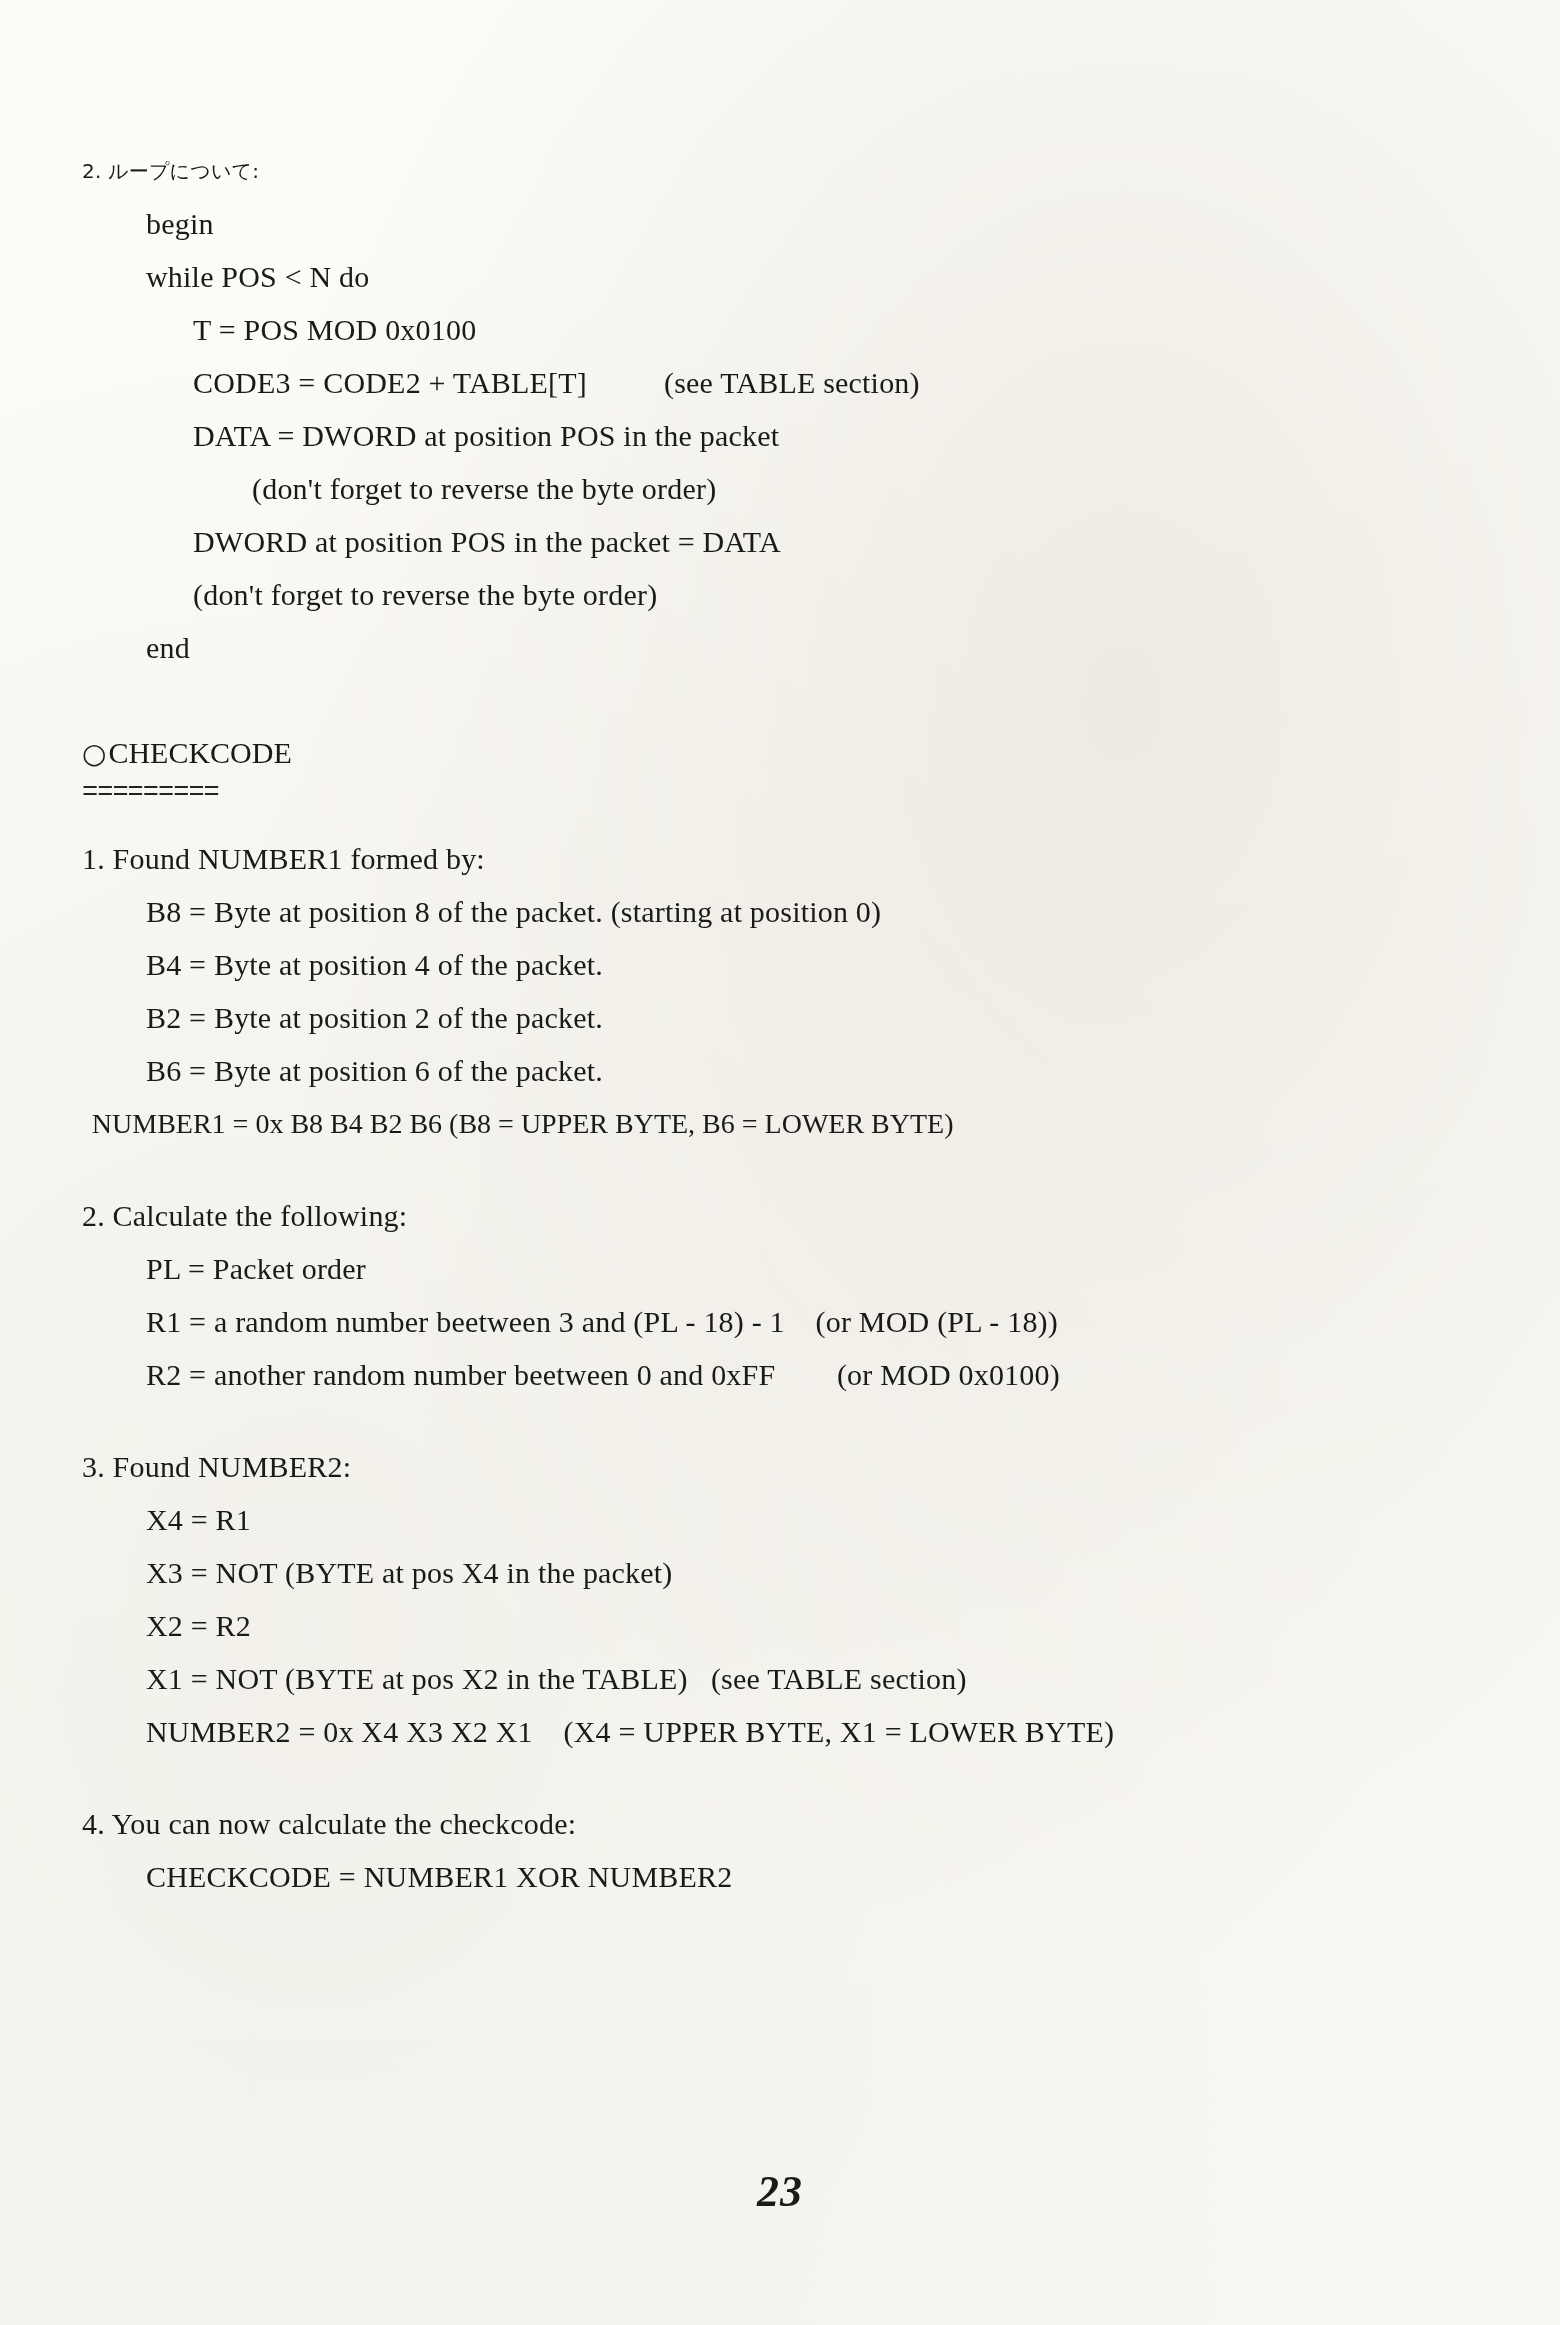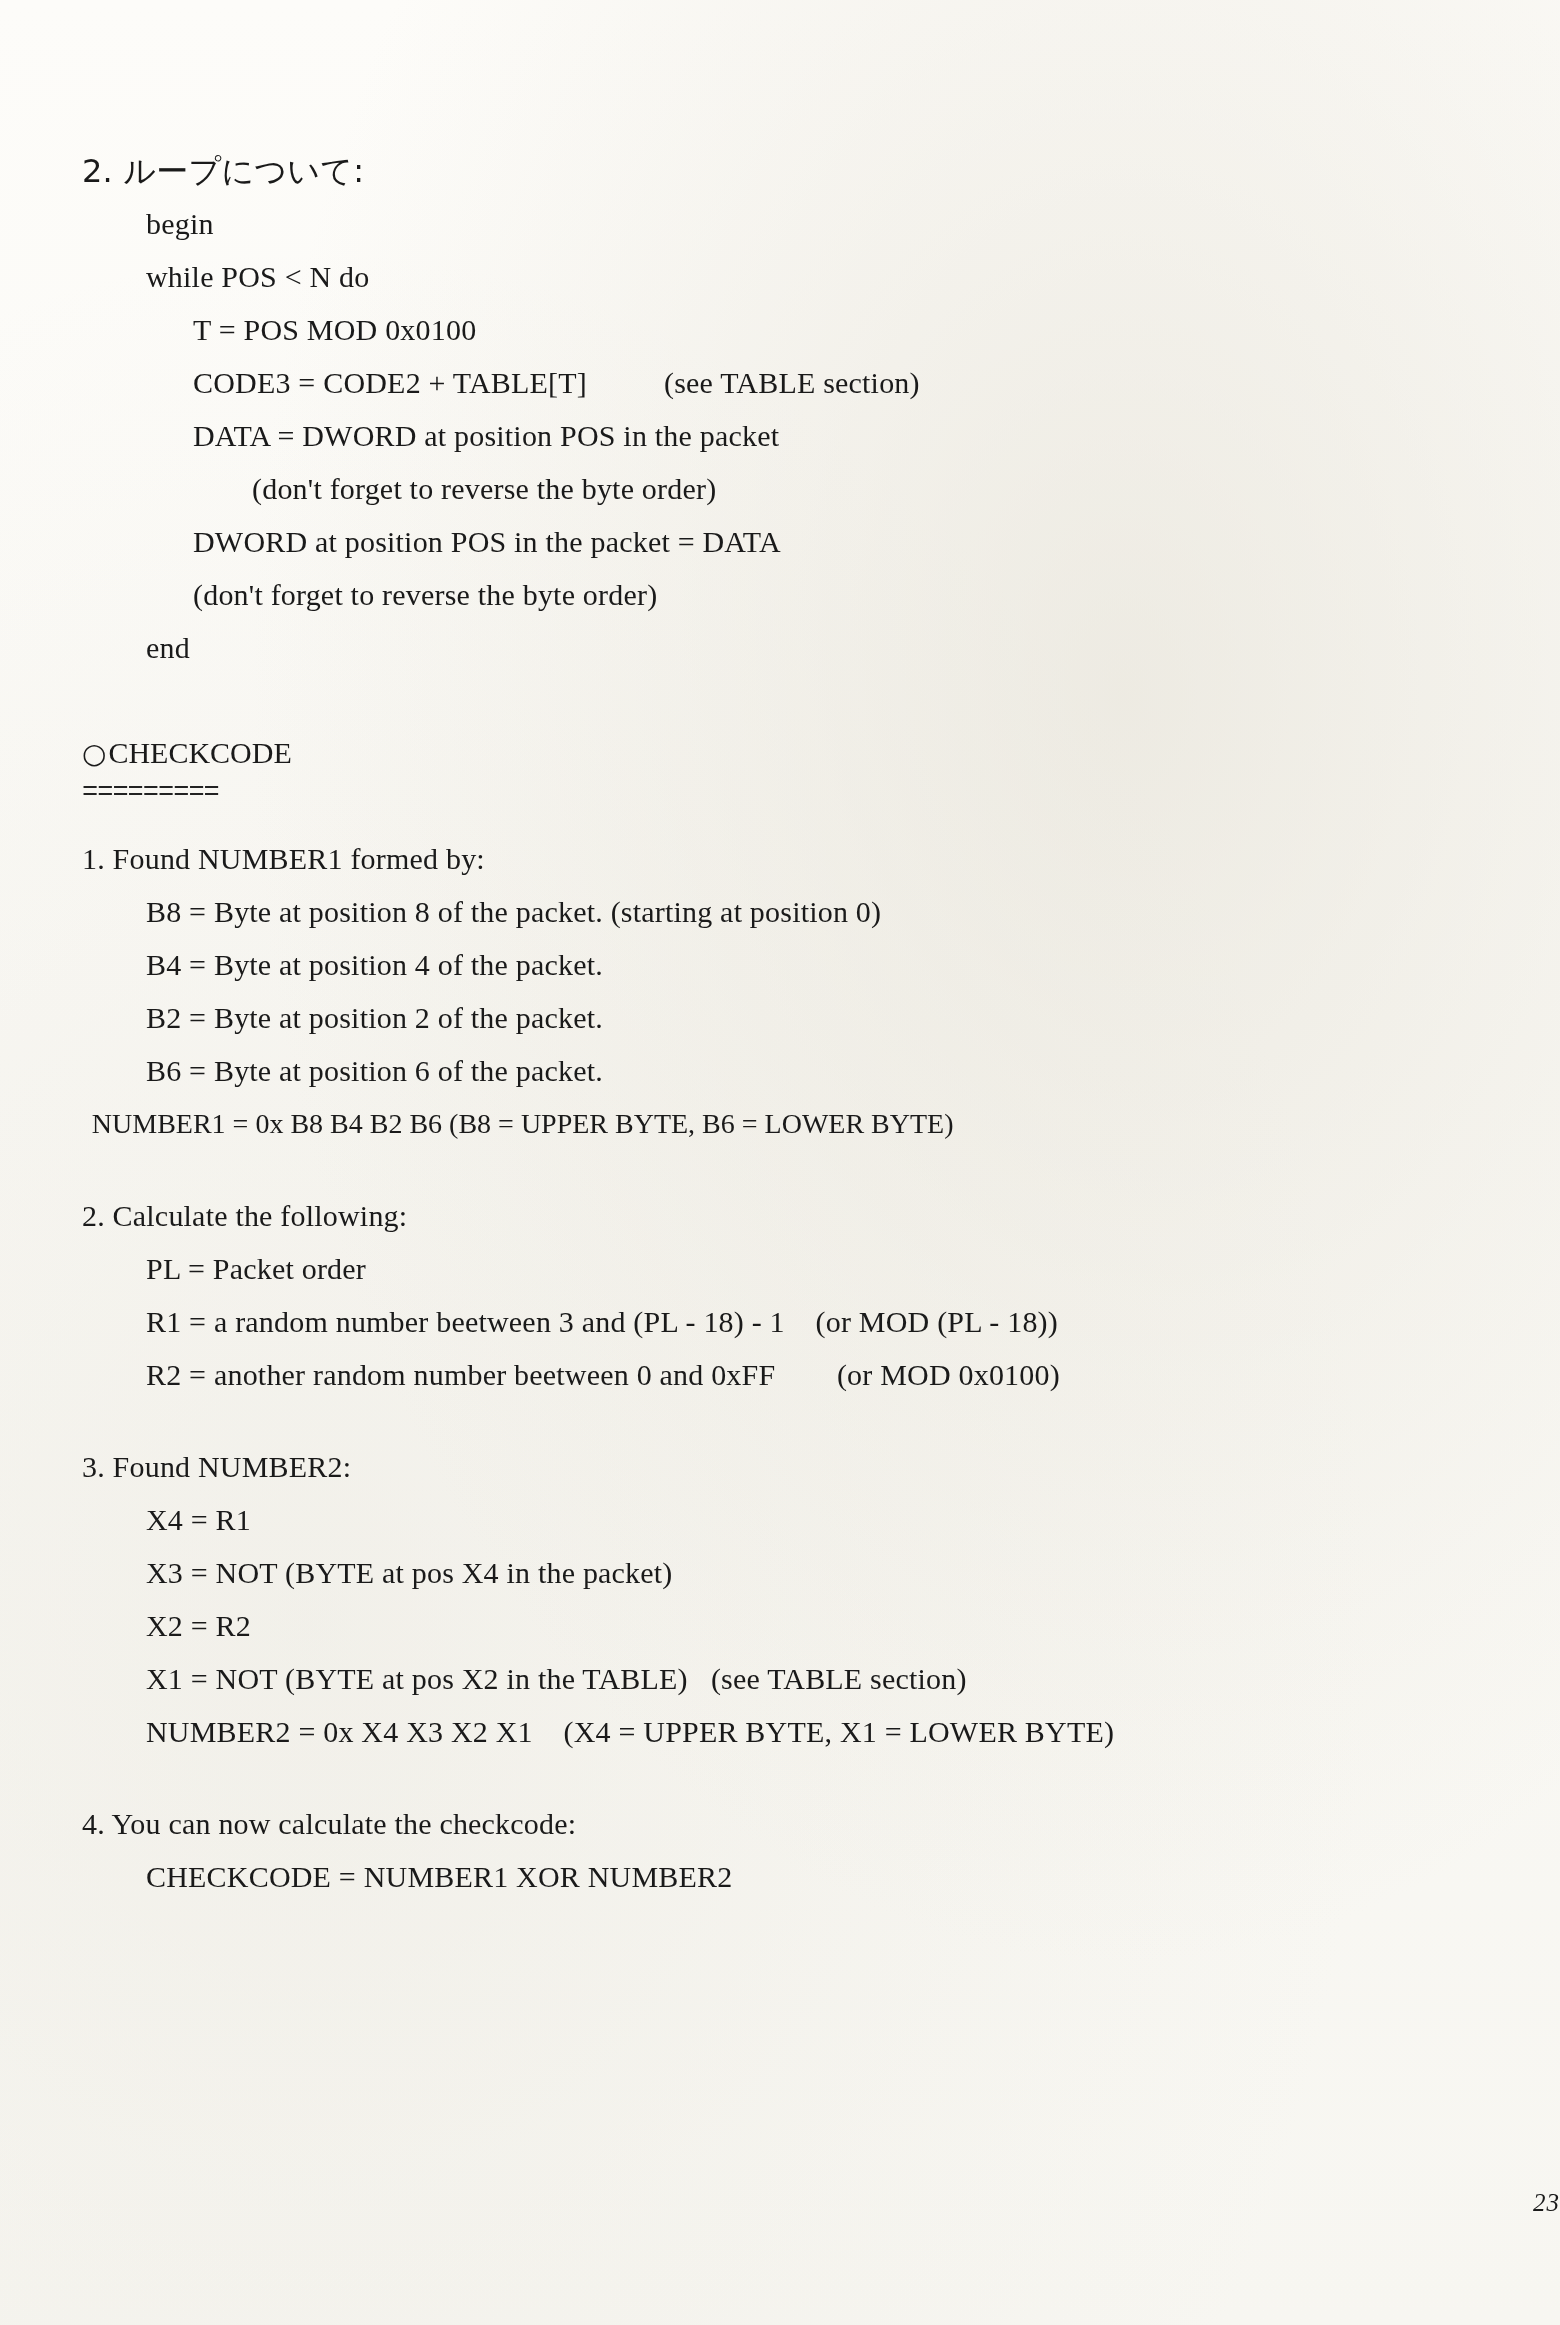--- a/index.html
+++ b/index.html
@@ -37,21 +37,21 @@
   }
 
   .line {
     font-size: 30px;
     line-height: 53px;
     white-space: pre;
     letter-spacing: 0.2px;
   }
   .jp {
     font-family: "DejaVu Sans", sans-serif;
-    font-size: 32px;
+    font-size: 20px;
     line-height: 51px;
   }
   .indent1 { padding-left: 64px; }
   .indent2 { padding-left: 111px; }
   .indent3 { padding-left: 170px; }
 
   .gap-sm { height: 21.5px; }
   .gap-md { height: 39px; }
   .gap-lg { height: 55px; }
 
@@ -81,24 +81,24 @@
     line-height: 53px;
     padding-left: 9.8px;
     padding-right: 3.9px;
   }
 
   .pageno {
     position: absolute;
     left: 0;
     right: 0;
     bottom: 109px;
-    text-align: right;
+    text-align: center;
     font-style: italic;
-    font-weight: normal;
-    font-size: 25px;
+    font-weight: bold;
+    font-size: 44px;
     font-family: "Liberation Serif", serif;
     letter-spacing: 1px;
   }
 </style>
 </head>
 <body>
 
 <div class="paper-bg"></div>
 
 <div class="page">

